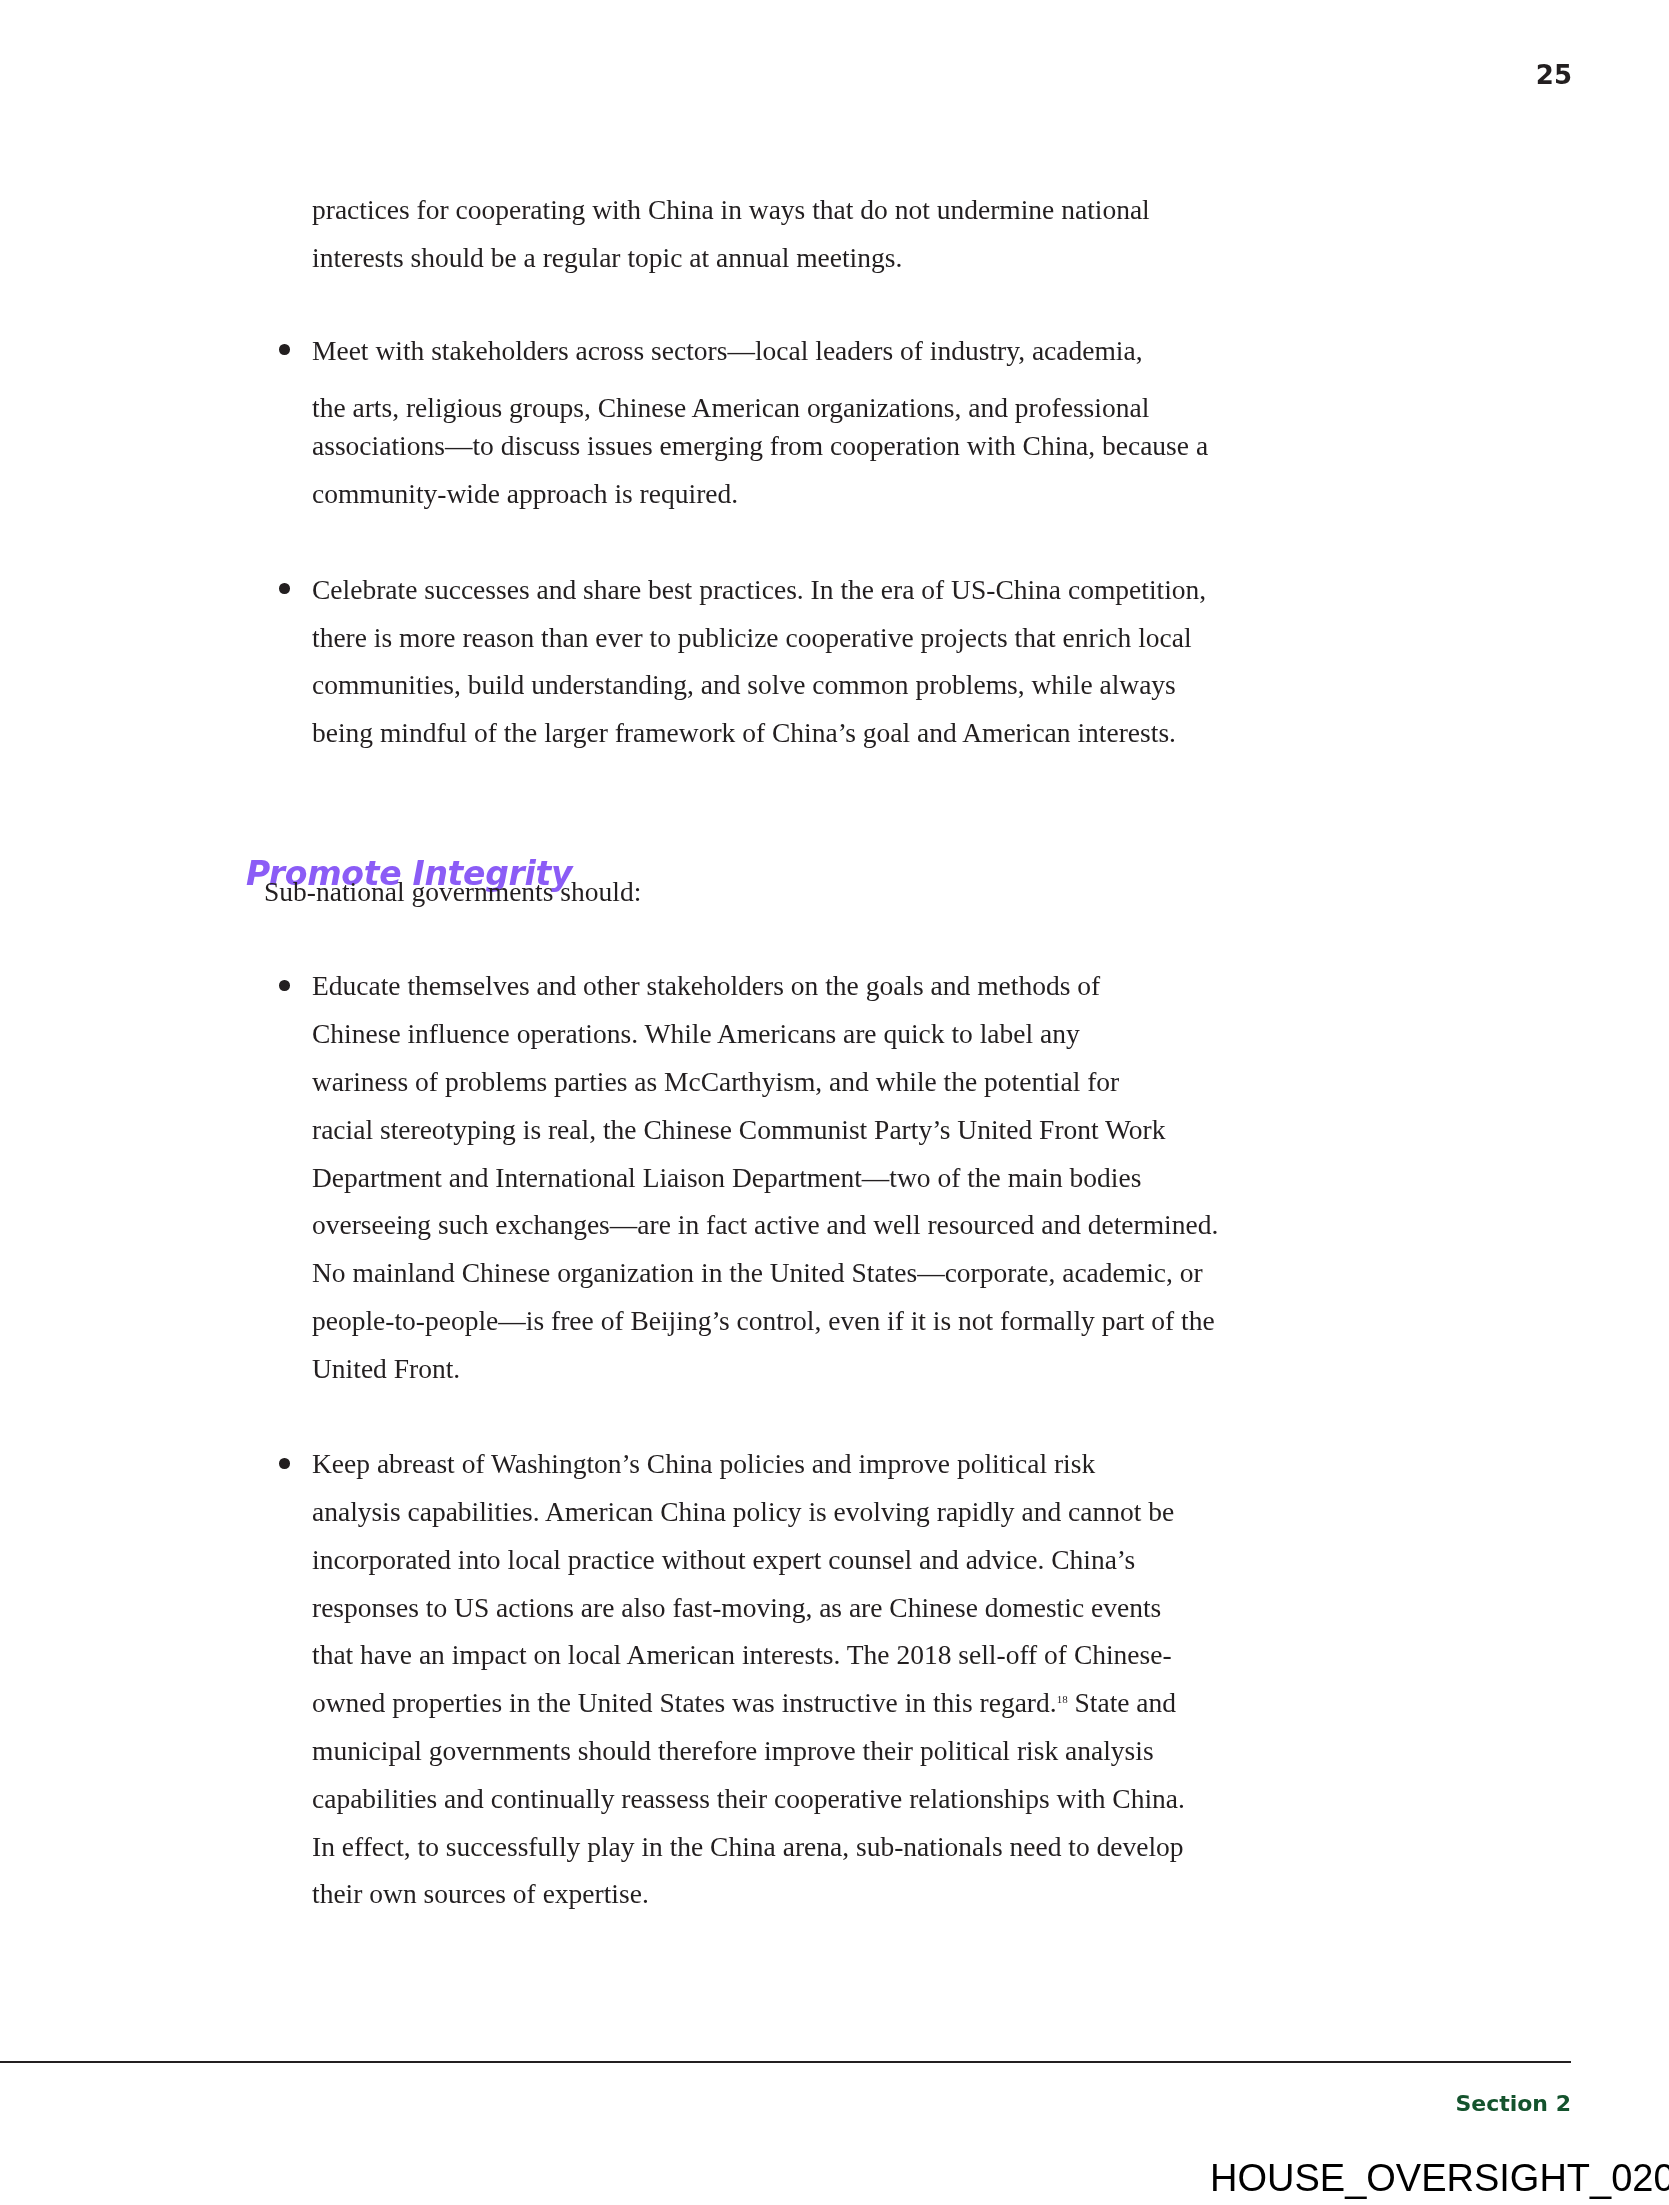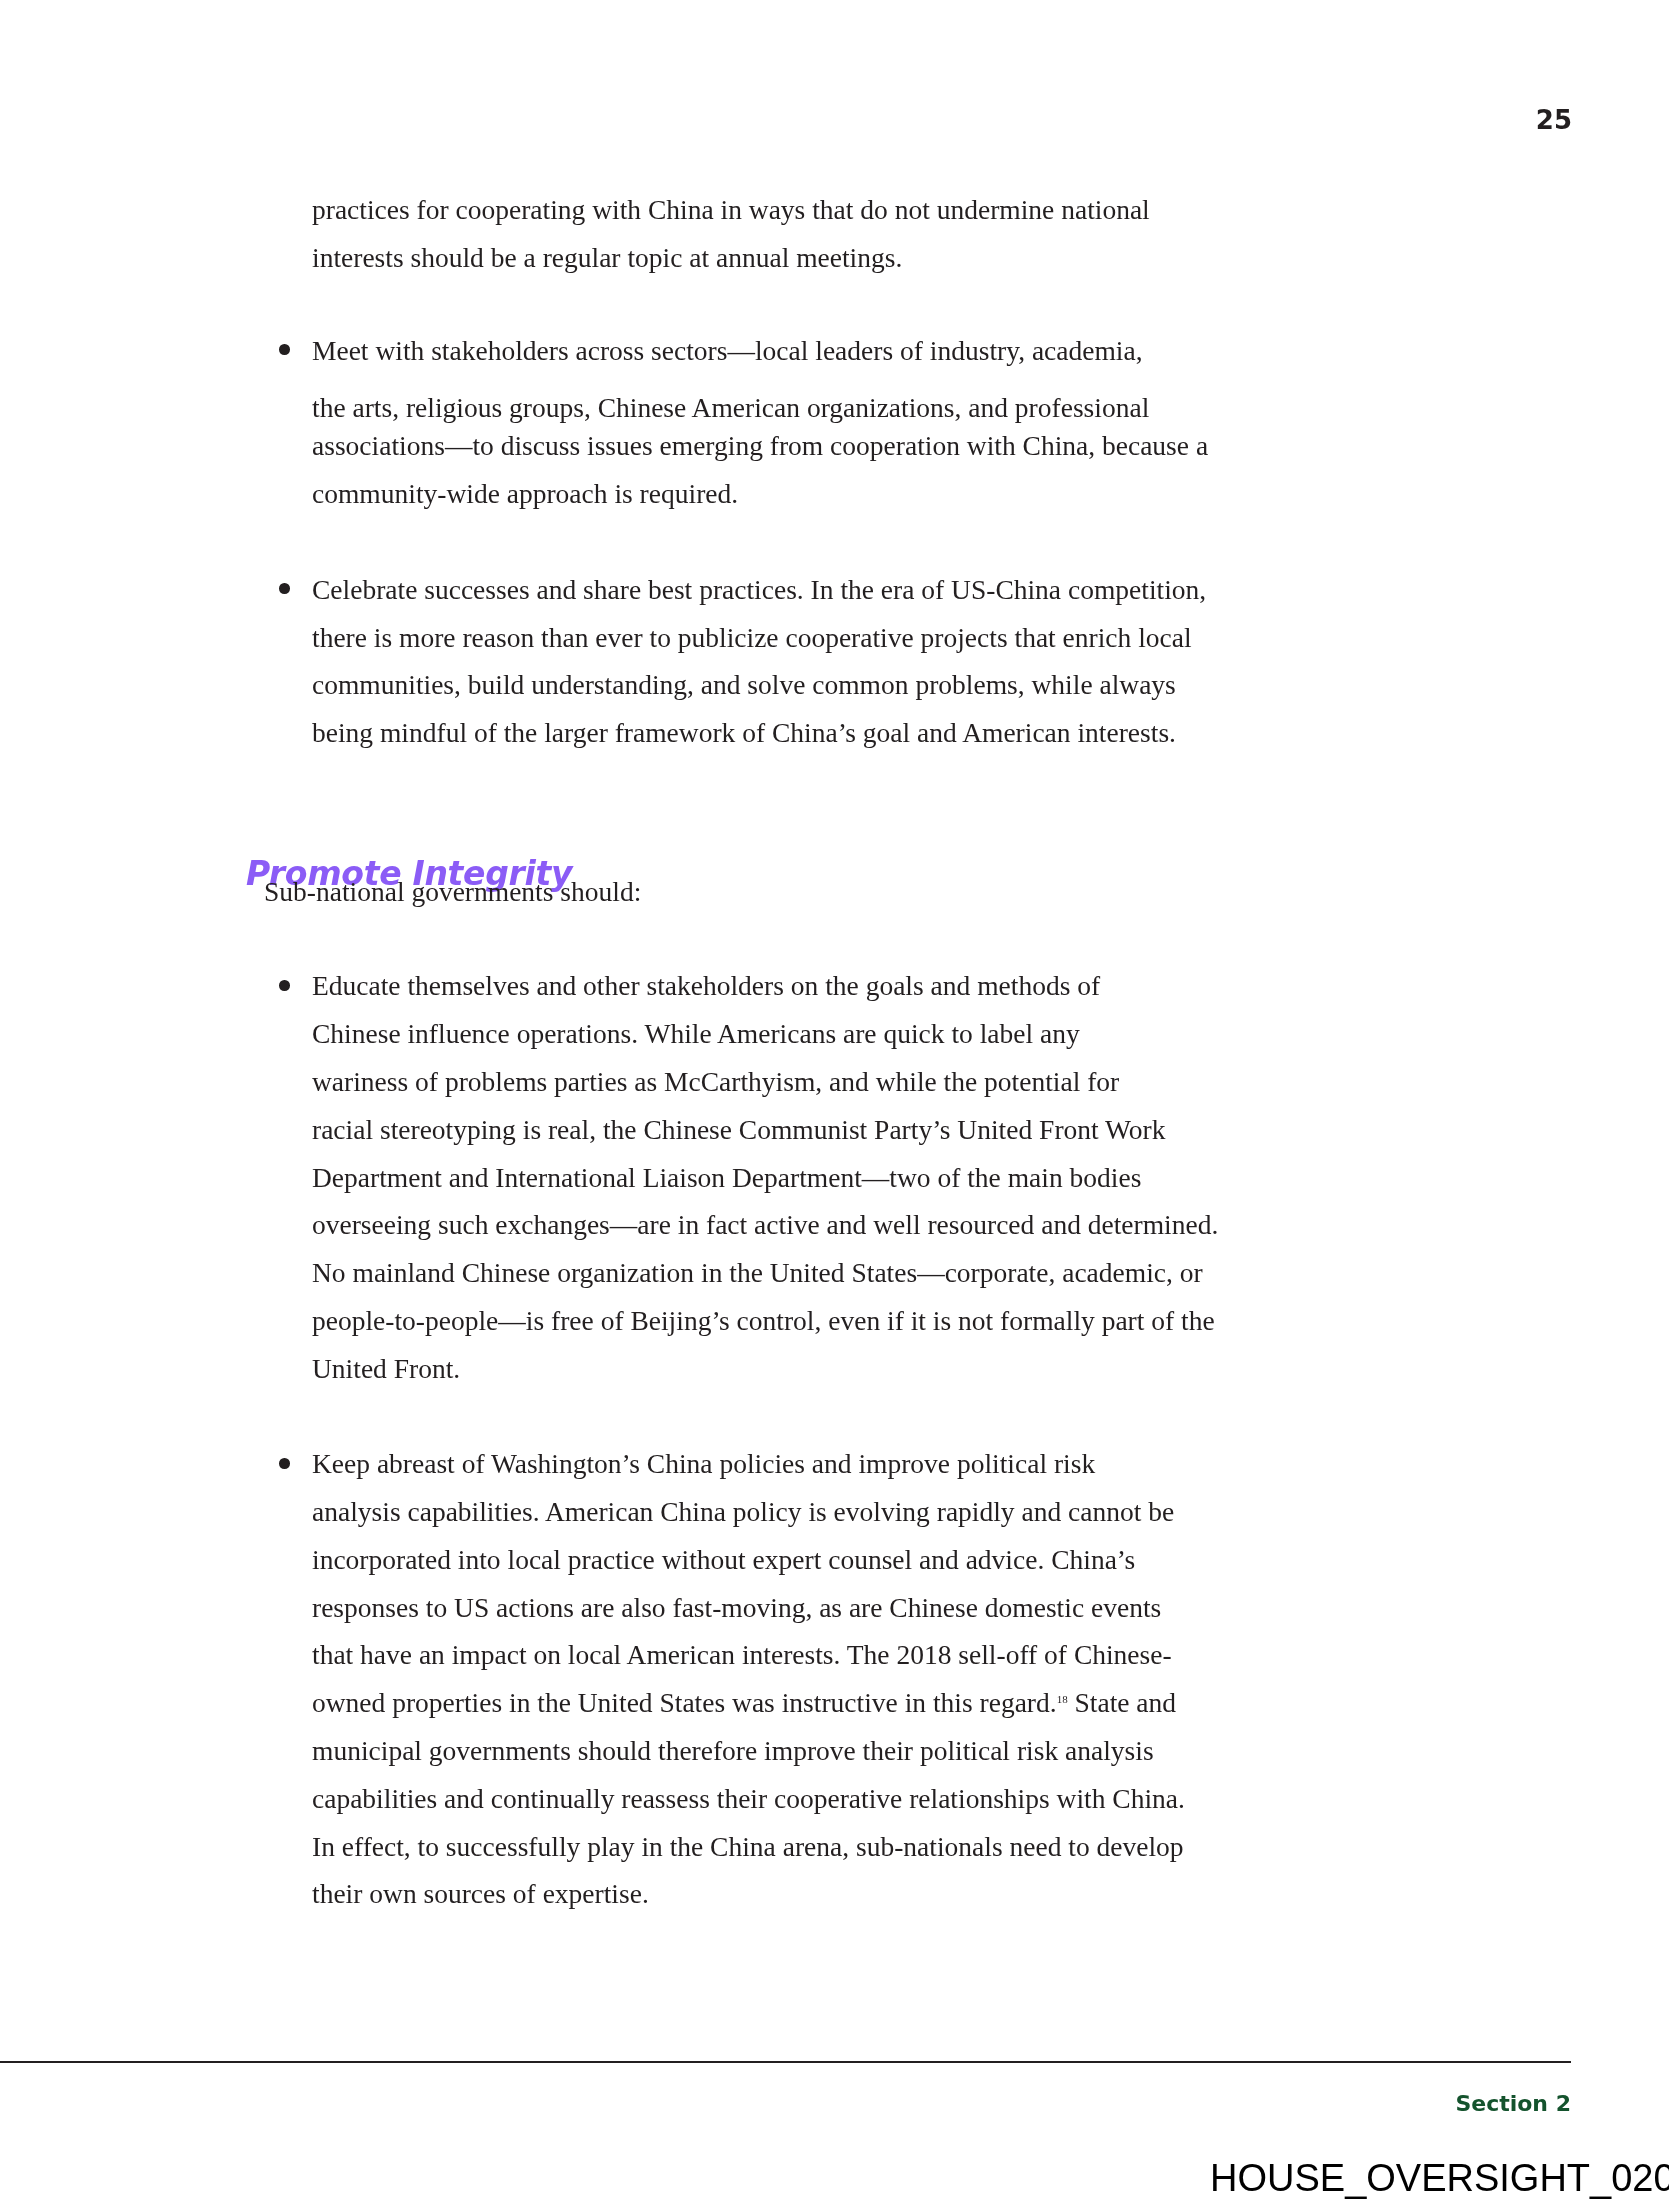--- a/index.html
+++ b/index.html
@@ -1,17 +1,17 @@
 <!DOCTYPE html>
 <html style="font-size:10.5px"><head>
 <meta charset="utf-8">
 <style>
   html, body { margin: 0; padding: 0; background: #ffffff; }
   body { width: 1669px; height: 2205px; position: relative; overflow: hidden; color: #231f20; }
-  .page-number { position: absolute; top: 60px; right: 97px; font-family: "DejaVu Sans", sans-serif; font-weight: bold; font-size: 26px; color: #231f20; margin-top: 45px; }
+  .page-number { position: absolute; top: 60px; right: 97px; font-family: "DejaVu Sans", sans-serif; font-weight: bold; font-size: 26px; color: #231f20; }
   .line { position: absolute; left: 312px; white-space: nowrap; font-family: "Liberation Serif", serif; font-size: 27.5px; line-height: 33px; height: 33px; color: #231f20; }
   .line.flush { left: 264px; }
   .bullet { position: absolute; left: 279px; width: 10.5px; height: 10.5px; border-radius: 50%; background: #231f20; }
   .heading { position: absolute; left: 246px; top: 809px; font-family: "DejaVu Sans", sans-serif; font-style: italic; font-weight: bold; font-size: 33px; line-height: 33px; color: #8b5cf6; letter-spacing: -0.3px; margin-top: 48px; }
   sup.fn { font-size: 11px; vertical-align: top; position: relative; top: -2.6px; }
   .rule { position: absolute; left: 0; top: 2061px; width: 1571px; height: 2px; background: #231f20; }
   .section-label { position: absolute; right: 98px; top: 2091px; font-family: "DejaVu Sans", sans-serif; font-weight: bold; font-size: 22px; color: #14532d; }
   .bates { position: absolute; left: 1210px; top: 2157px; font-family: "Liberation Sans", sans-serif; font-size: 38px; line-height: 43px; color: #000000; }
 </style>
 </head>

